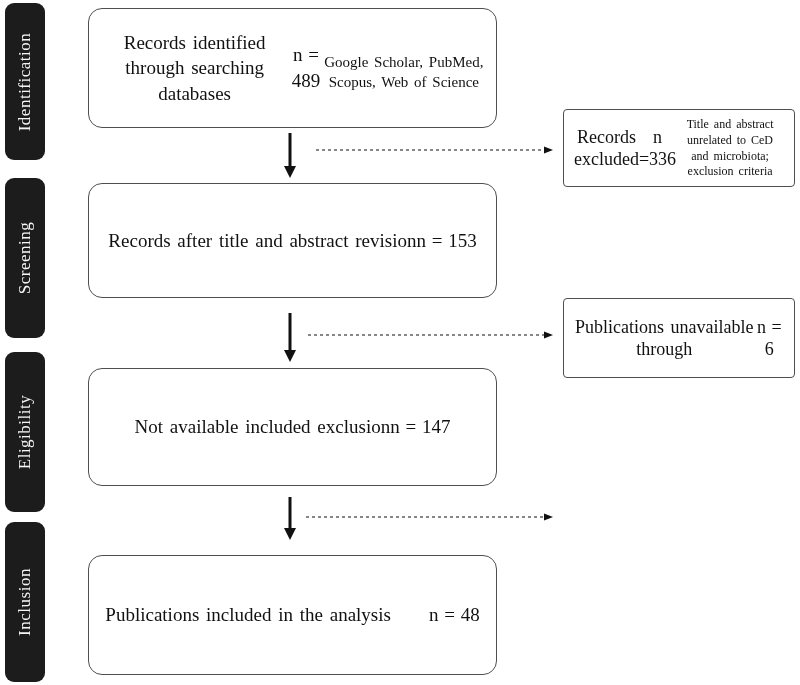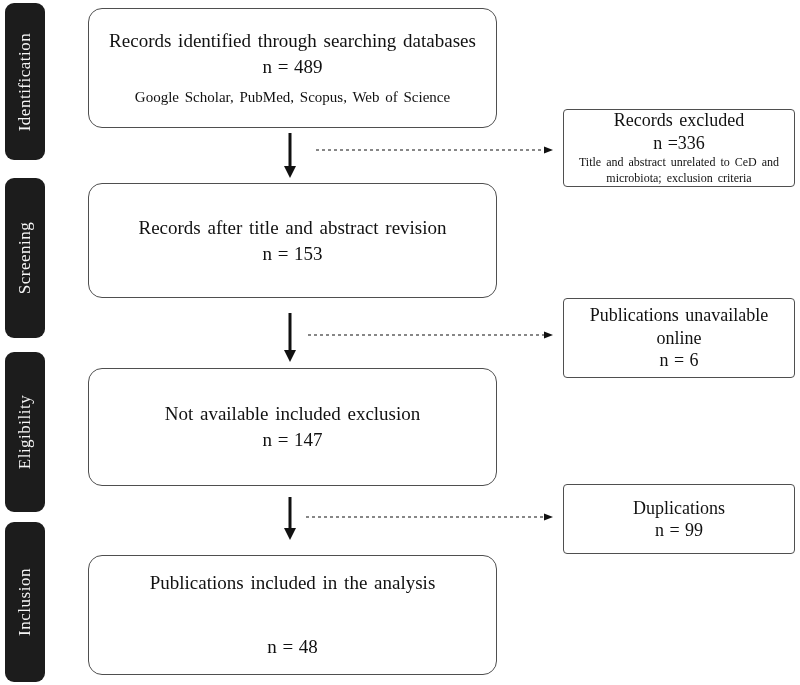--- a/index.html
+++ b/index.html
@@ -32,21 +32,21 @@
     letter-spacing: 0.5px;
   }
 
   
   .flow-box {
     position: absolute;
     background: #ffffff;
     border: 1px solid #4f4f4f;
     border-radius: 14px;
     display: flex;
-    flex-direction: column;
+    flex-direction: row;
     align-items: center;
     justify-content: center;
     text-align: center;
     box-sizing: border-box;
     padding: 4px 10px;
   }
   .main-box { left: 88px; width: 409px; }
   .side-box { left: 563px; width: 232px; border-radius: 4px; }
 
   .box-title   { font-size: 19px; line-height: 1.35; word-spacing: 2px; }
@@ -103,28 +103,24 @@
     <div class="box-count">n = 48</div>
   </div>
 
   <div class="flow-box side-box" style="top:109px;height:78px;">
     <div class="box-title">Records excluded</div>
     <div class="box-count">n =336</div>
     <div class="box-note">Title and abstract unrelated to CeD and microbiota; exclusion criteria</div>
   </div>
 
   <div class="flow-box side-box" style="top:298px;height:80px;">
-    <div class="box-title">Publications unavailable online</div>
+    <div class="box-title">Publications unavailable through</div>
     <div class="box-count">n = 6</div>
   </div>
 
-  <div class="flow-box side-box" style="top:484px;height:70px;">
-    <div class="box-title">Duplications</div>
-    <div class="box-count">n = 99</div>
-  </div>
 
   <svg id="arrow-layer" viewBox="0 0 800 685" xmlns="http://www.w3.org/2000/svg">
 
     <g>
       <line x1="290" y1="133" x2="290" y2="168" stroke="#111" stroke-width="3"></line>
       <polygon points="284,166 296,166 290,178" fill="#111"></polygon>
     </g>
     <g>
       <line x1="290" y1="313" x2="290" y2="352" stroke="#111" stroke-width="3"></line>
       <polygon points="284,350 296,350 290,362" fill="#111"></polygon>

